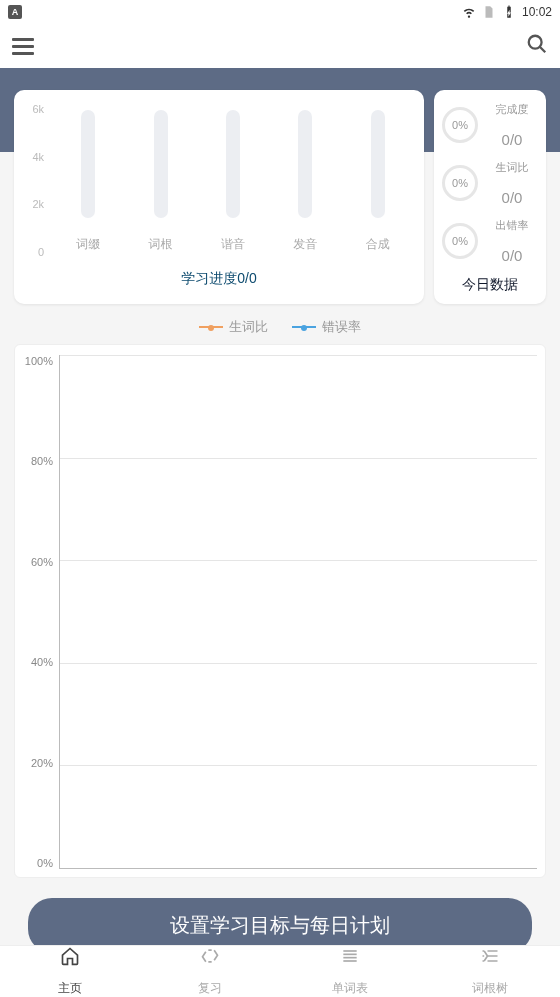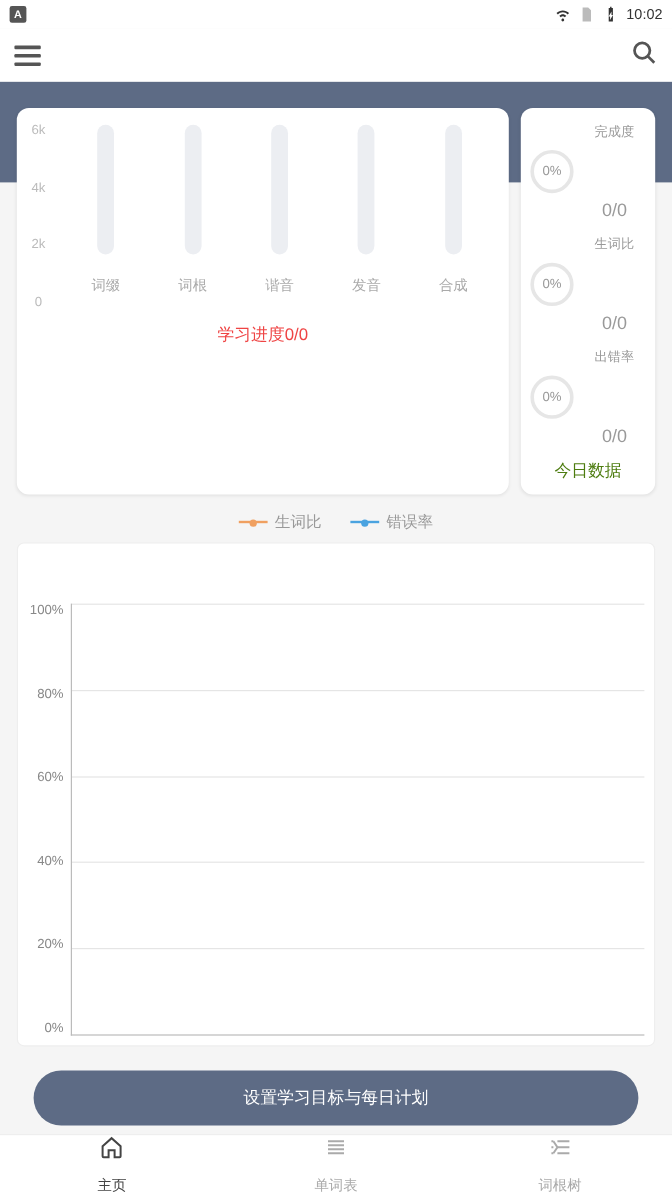--- a/index.html
+++ b/index.html
@@ -78,70 +78,70 @@
       display:flex;
       height: 154px;
     }
     .bar-yaxis {
       width: 28px;
       display:flex;
       flex-direction:column;
       justify-content:space-between;
       color:#bbb;
       font-size:11px;
-      text-align:center;
+      text-align:right;
       padding-right:4px;
     }
     .bar-yaxis span { line-height: 1; }
     .bars {
       flex:1;
       display:flex;
       justify-content:space-around;
-      align-items:flex-start;
+      align-items:center;
       padding: 0 4px;
     }
     .bar-col { display:flex; flex-direction:column; align-items:center; width:20%; }
     .bar {
       width: 14px;
       height: 108px;
       background:#eceef2;
       border-radius:7px;
     }
     .bar-label { margin-top: 18px; font-size:12px; color:#aaa; }
-    .progress-caption { text-align:center; font-size:14px; color:#ef4444; margin-top:12px; }
+    .progress-caption { text-align:center; font-size:14px; color:#0c4a6e; margin-top:12px; }
 
     
     .today-row { display:flex; align-items:center; gap:8px; margin-bottom:12px; }
     .pct-badge {
       width:36px; height:36px; border:3px solid #e6e6e6; border-radius:50%;
       display:flex; align-items:center; justify-content:center;
       font-size:11px; color:#999;
     }
-    .today-texts { display:flex; flex-direction:column; align-items:center; flex:1;gap:36px; }
+    .today-texts { display:flex; flex-direction:column; align-items:center; flex:1; }
     .today-label { font-size:11px; color:#999; }
     .today-val { font-size:15px; color:#999; margin-top:14px; }
-    .today-caption { text-align:center; font-size:14px; color:#4d7c0f; margin-top:4px; }
+    .today-caption { text-align:center; font-size:14px; color:#0f172a; margin-top:4px; }
 
     
     .legend { display:flex; justify-content:center; gap:24px; margin:14px 0 8px; font-size:13px; color:#999; }
     .legend-item { display:flex; align-items:center; gap:6px; }
     .dash { width:24px; height:0; border-top:2px solid; position:relative; }
     .dash::after { content:''; position:absolute; left:50%; top:50%; width:6px; height:6px; border-radius:50%; transform:translate(-50%,-50%); background:currentColor; }
     .dash.orange { color:#f0a060; }
     .dash.blue { color:#4aa3e0; }
 
     
     .line-card {
       margin: 0 14px;
       background:#fff;
       border-radius:6px;
       border:1px solid #eee;
       padding: 10px 8px 8px 8px;
     }
-    .line-area { display:flex; height:360px;margin-top:40px; }
+    .line-area { display:flex; height:514px; }
     .line-yaxis {
       width:36px;
       display:flex;
       flex-direction:column;
       justify-content:space-between;
       color:#888;
       font-size:11px;
       text-align:right;
       padding-right:6px;
     }
@@ -154,21 +154,21 @@
     .grid-h { position:absolute; left:0; right:0; height:0; border-top:1px solid #e5e5e5; }
 
     
     .cta {
       margin: 20px 28px 0;
       background:#5d6b85;
       color:#fff;
       text-align:center;
       padding:14px 0;
       border-radius:24px;
-      font-size:14px;
+      font-size:20px;
     }
 
     
     .bottom-nav {
       position:absolute;
       bottom:0; left:0; right:0;
       height:52px;
       background:#fff;
       border-top:1px solid #eee;
       display:flex;
@@ -321,20 +321,26 @@
 
 <div class="bottom-nav">
   <div class="nav-item active">
     <svg viewBox="0 0 24 24" fill="none" stroke="currentColor" stroke-width="2">
         <path d="M3 11l9-8 9 8v10a1 1 0 01-1 1h-5v-7h-6v7H4a1 1 0 01-1-1z"></path>
       </svg>
     <span>主页</span>
   </div>
   <div class="nav-item">
     <svg viewBox="0 0 24 24" fill="none" stroke="currentColor" stroke-width="2">
+        <path d="M7 19l-4-6 4-6M17 5l4 6-4 6M10 5h4M10 19h4"></path>
+      </svg>
+    <span>复习</span>
+  </div>
+  <div class="nav-item">
+    <svg viewBox="0 0 24 24" fill="none" stroke="currentColor" stroke-width="2">
         <line x1="4" y1="6" x2="20" y2="6"></line>
         <line x1="4" y1="10" x2="20" y2="10"></line>
         <line x1="4" y1="14" x2="20" y2="14"></line>
         <line x1="4" y1="18" x2="20" y2="18"></line>
       </svg>
     <span>单词表</span>
   </div>
   <div class="nav-item">
     <svg viewBox="0 0 24 24" fill="none" stroke="currentColor" stroke-width="2">
         <path d="M9 6h12M5 6H3M9 12h12M5 12H3m6 6h12M5 18H3"></path>

